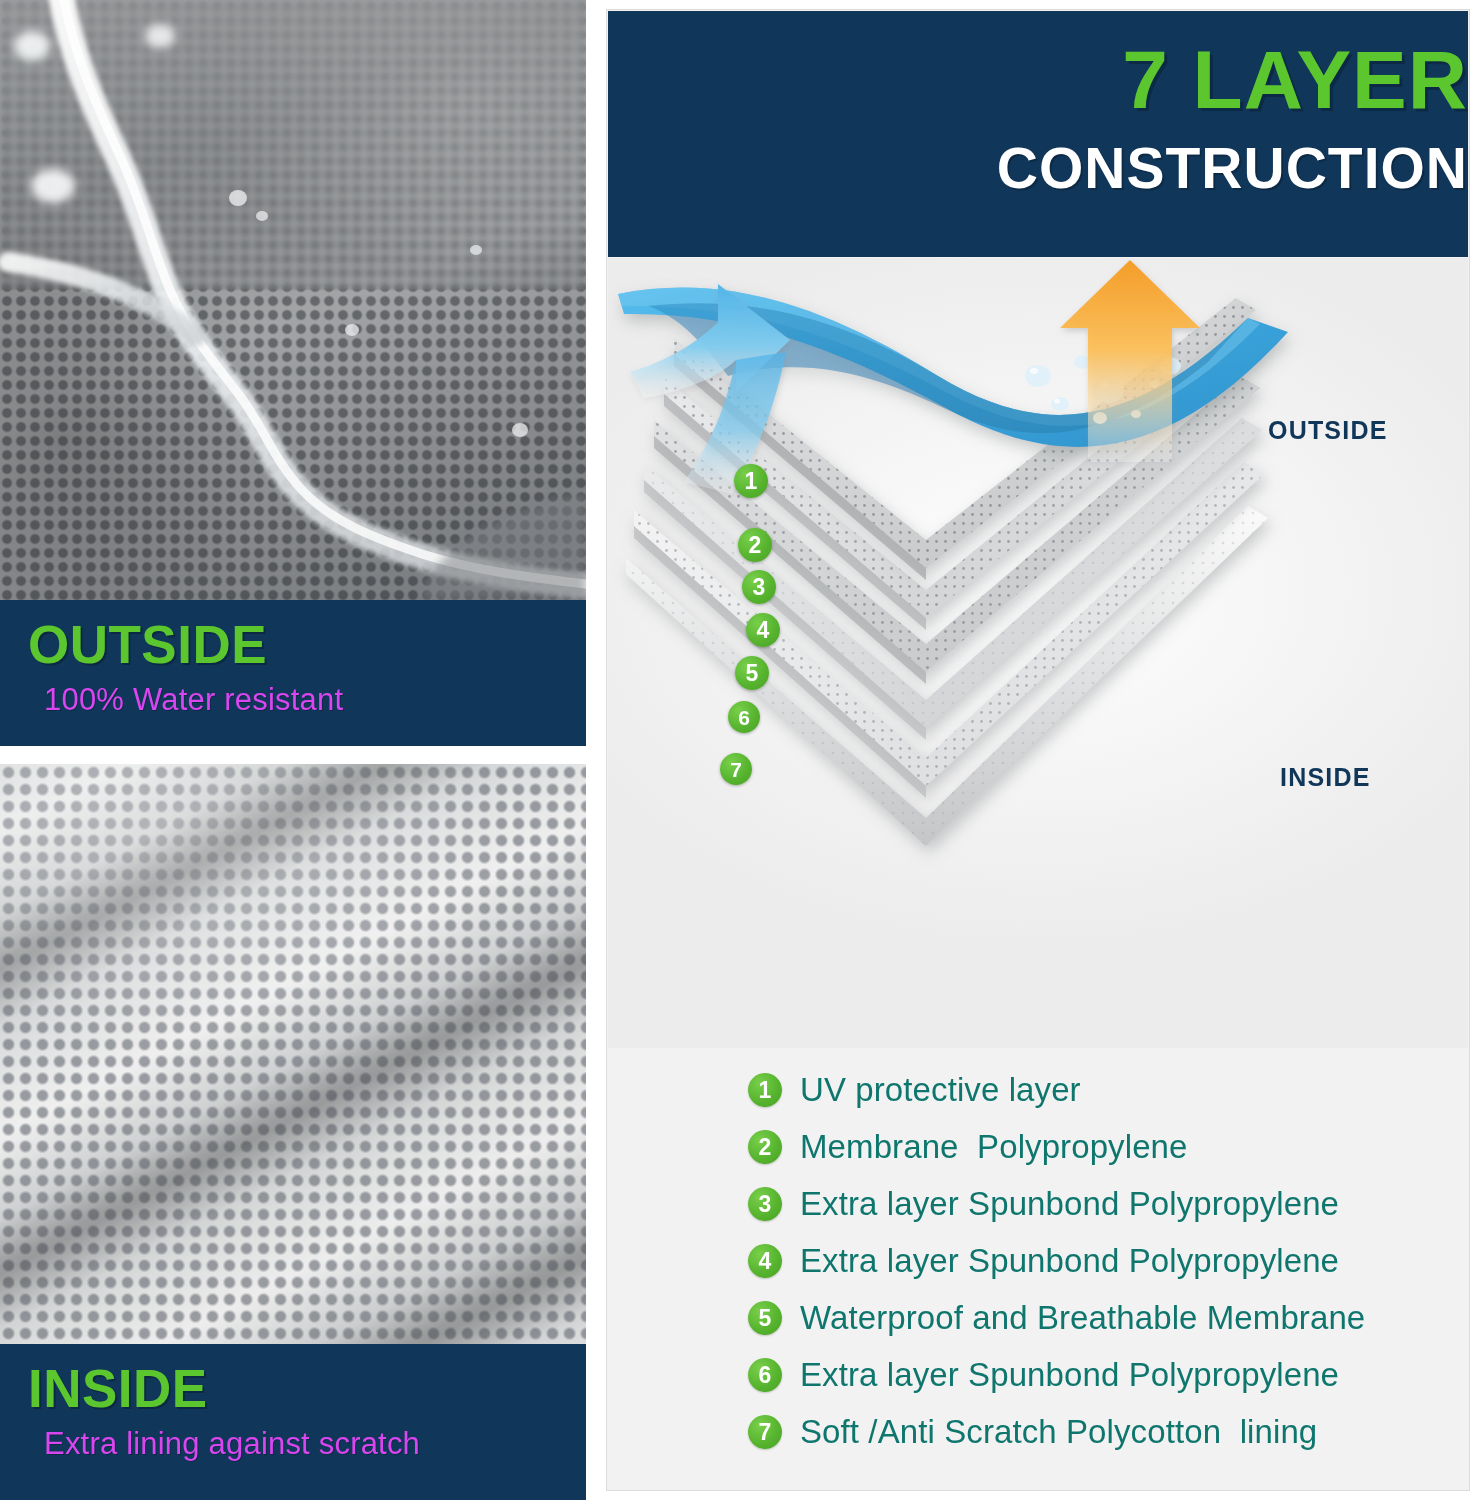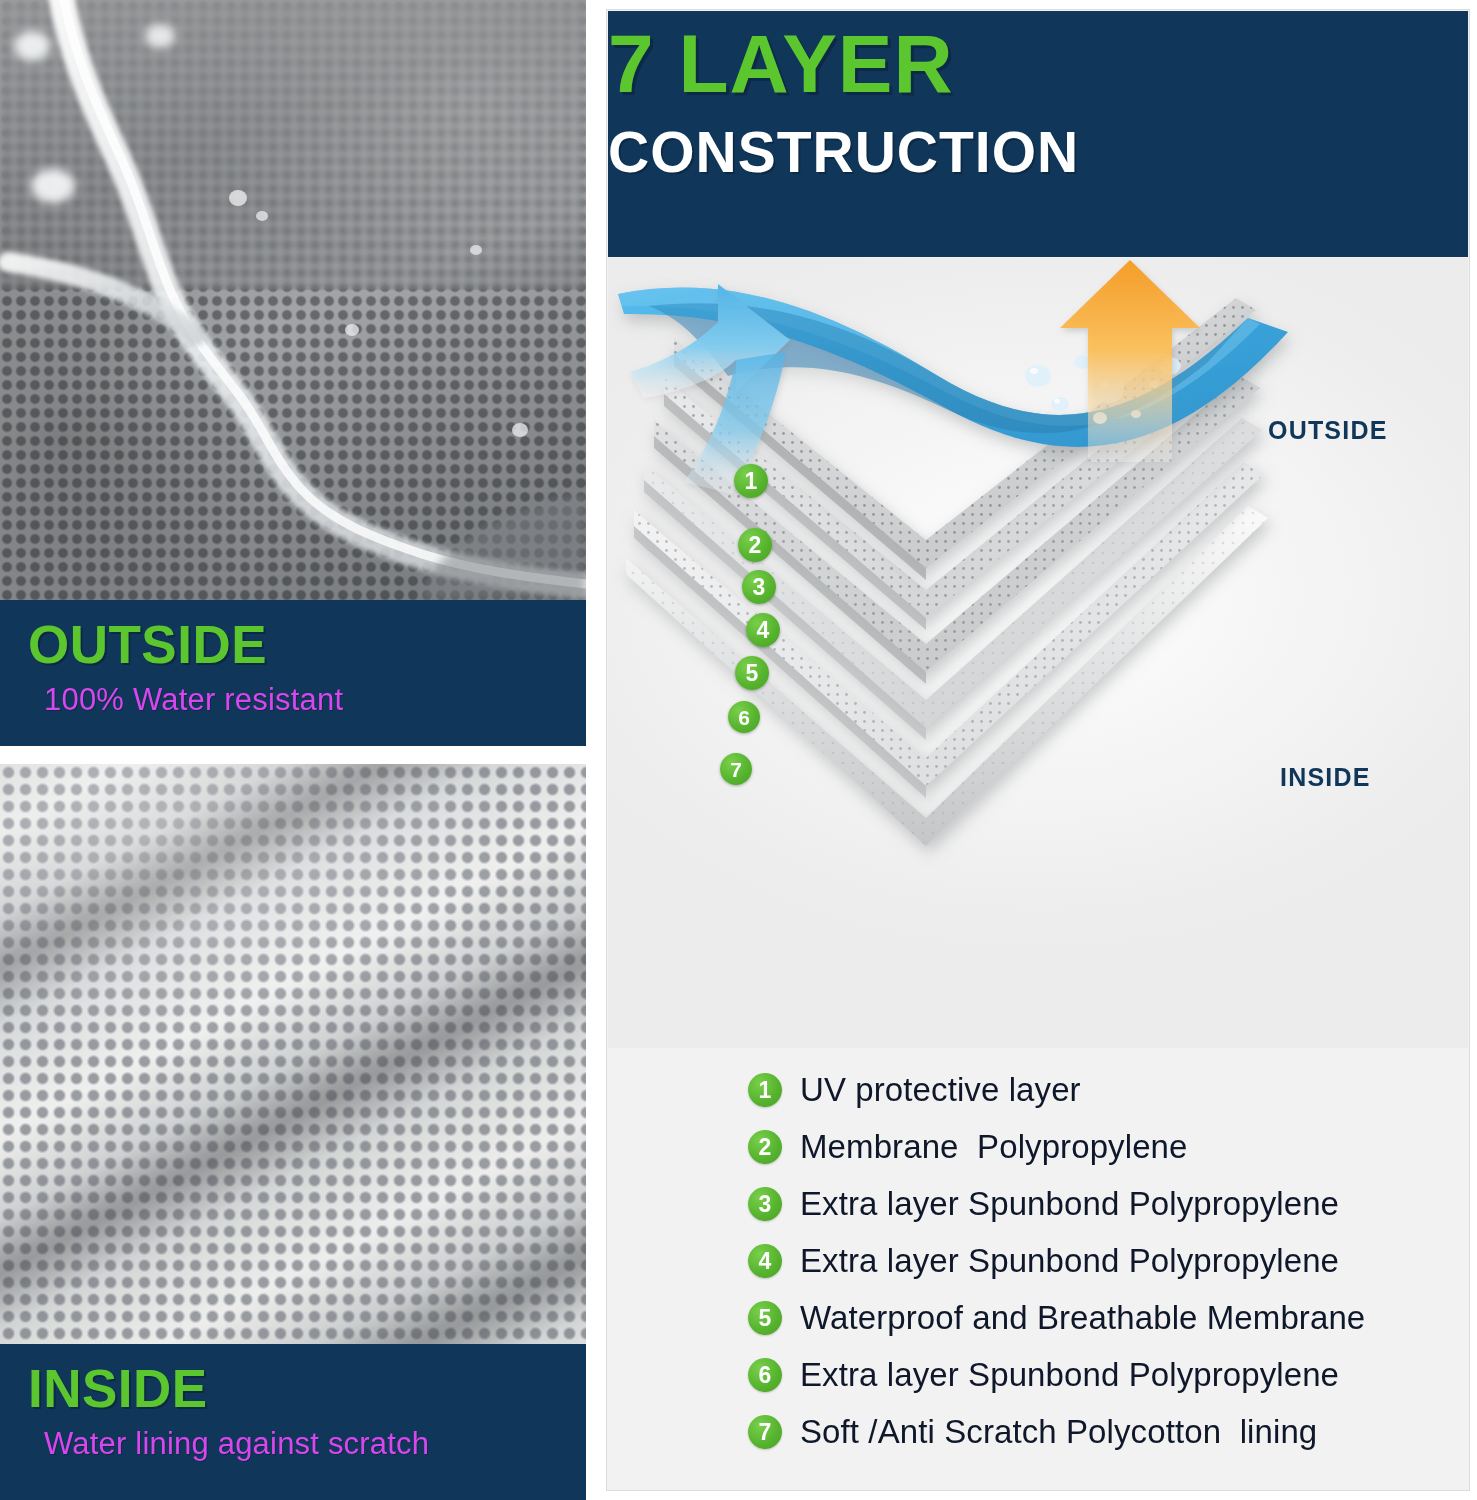--- a/index.html
+++ b/index.html
@@ -84,21 +84,21 @@
     text-shadow:1px 1px 0 rgba(0,0,0,.22);
   }
 
   
   .right-panel{
     position:absolute;left:606px;top:9px;width:864px;height:1482px;
     background:#f2f2f2;border:1px solid #dcdcdc;box-sizing:border-box;
   }
   .panel-header{
     position:absolute;left:1px;top:1px;width:860px;height:246px;
-    background:#10375a;text-align:left;box-sizing:border-box;padding-top:10px;
+    background:#10375a;text-align:right;box-sizing:border-box;padding-top:26px;
   }
   .hdr-1{
     color:#5cc62e;font-size:82px;font-weight:bold;letter-spacing:1px;
     line-height:1.05;margin:0;text-shadow:3px 3px 0 rgba(0,0,0,.22);
   }
   .hdr-2{
     color:#ffffff;font-size:57px;font-weight:bold;letter-spacing:1px;
     line-height:1.05;margin:16px 0 12px 0;text-shadow:2px 2px 0 rgba(0,0,0,.22);
   }
 
@@ -135,21 +135,21 @@
     position:absolute;left:140px;display:flex;align-items:center;height:44px;
   }
   .legend-badge{
     width:34px;height:34px;border-radius:50%;flex:0 0 34px;
     background:radial-gradient(circle at 34% 30%, #78cf4a 0%, #56b32e 58%, #47a023 100%);
     color:#fff;font-size:23px;font-weight:bold;
     display:flex;align-items:center;justify-content:center;line-height:1;
     box-shadow:0 1px 2px rgba(0,0,0,.2);
   }
   .legend-text{
-    margin-left:18px;color:#0f172a;font-size:33px;font-weight:normal;
+    margin-left:18px;color:#0f766e;font-size:33px;font-weight:normal;
     white-space:pre;letter-spacing:.1px;
   }
 </style>
 </head>
 <body>
 
 <div class="page">
 
   <div class="left-col">
 
@@ -205,21 +205,21 @@
     </div>
 
     <div class="photo-card bottom">
       <div class="photo bottom">
         <div class="fabric-dry"></div>
         <div class="perf-dots soft"></div>
         <div class="fold-shade"></div>
       </div>
       <div class="caption bottom">
         <div class="cap-title">INSIDE</div>
-        <div class="cap-sub">Water lining  against scratch</div>
+        <div class="cap-sub">Extra lining  against scratch</div>
       </div>
     </div>
 
   </div>
 
   <div class="right-panel">
 
     <div class="panel-header">
       <div class="hdr-1">7 LAYER</div>
       <div class="hdr-2">CONSTRUCTION</div>

